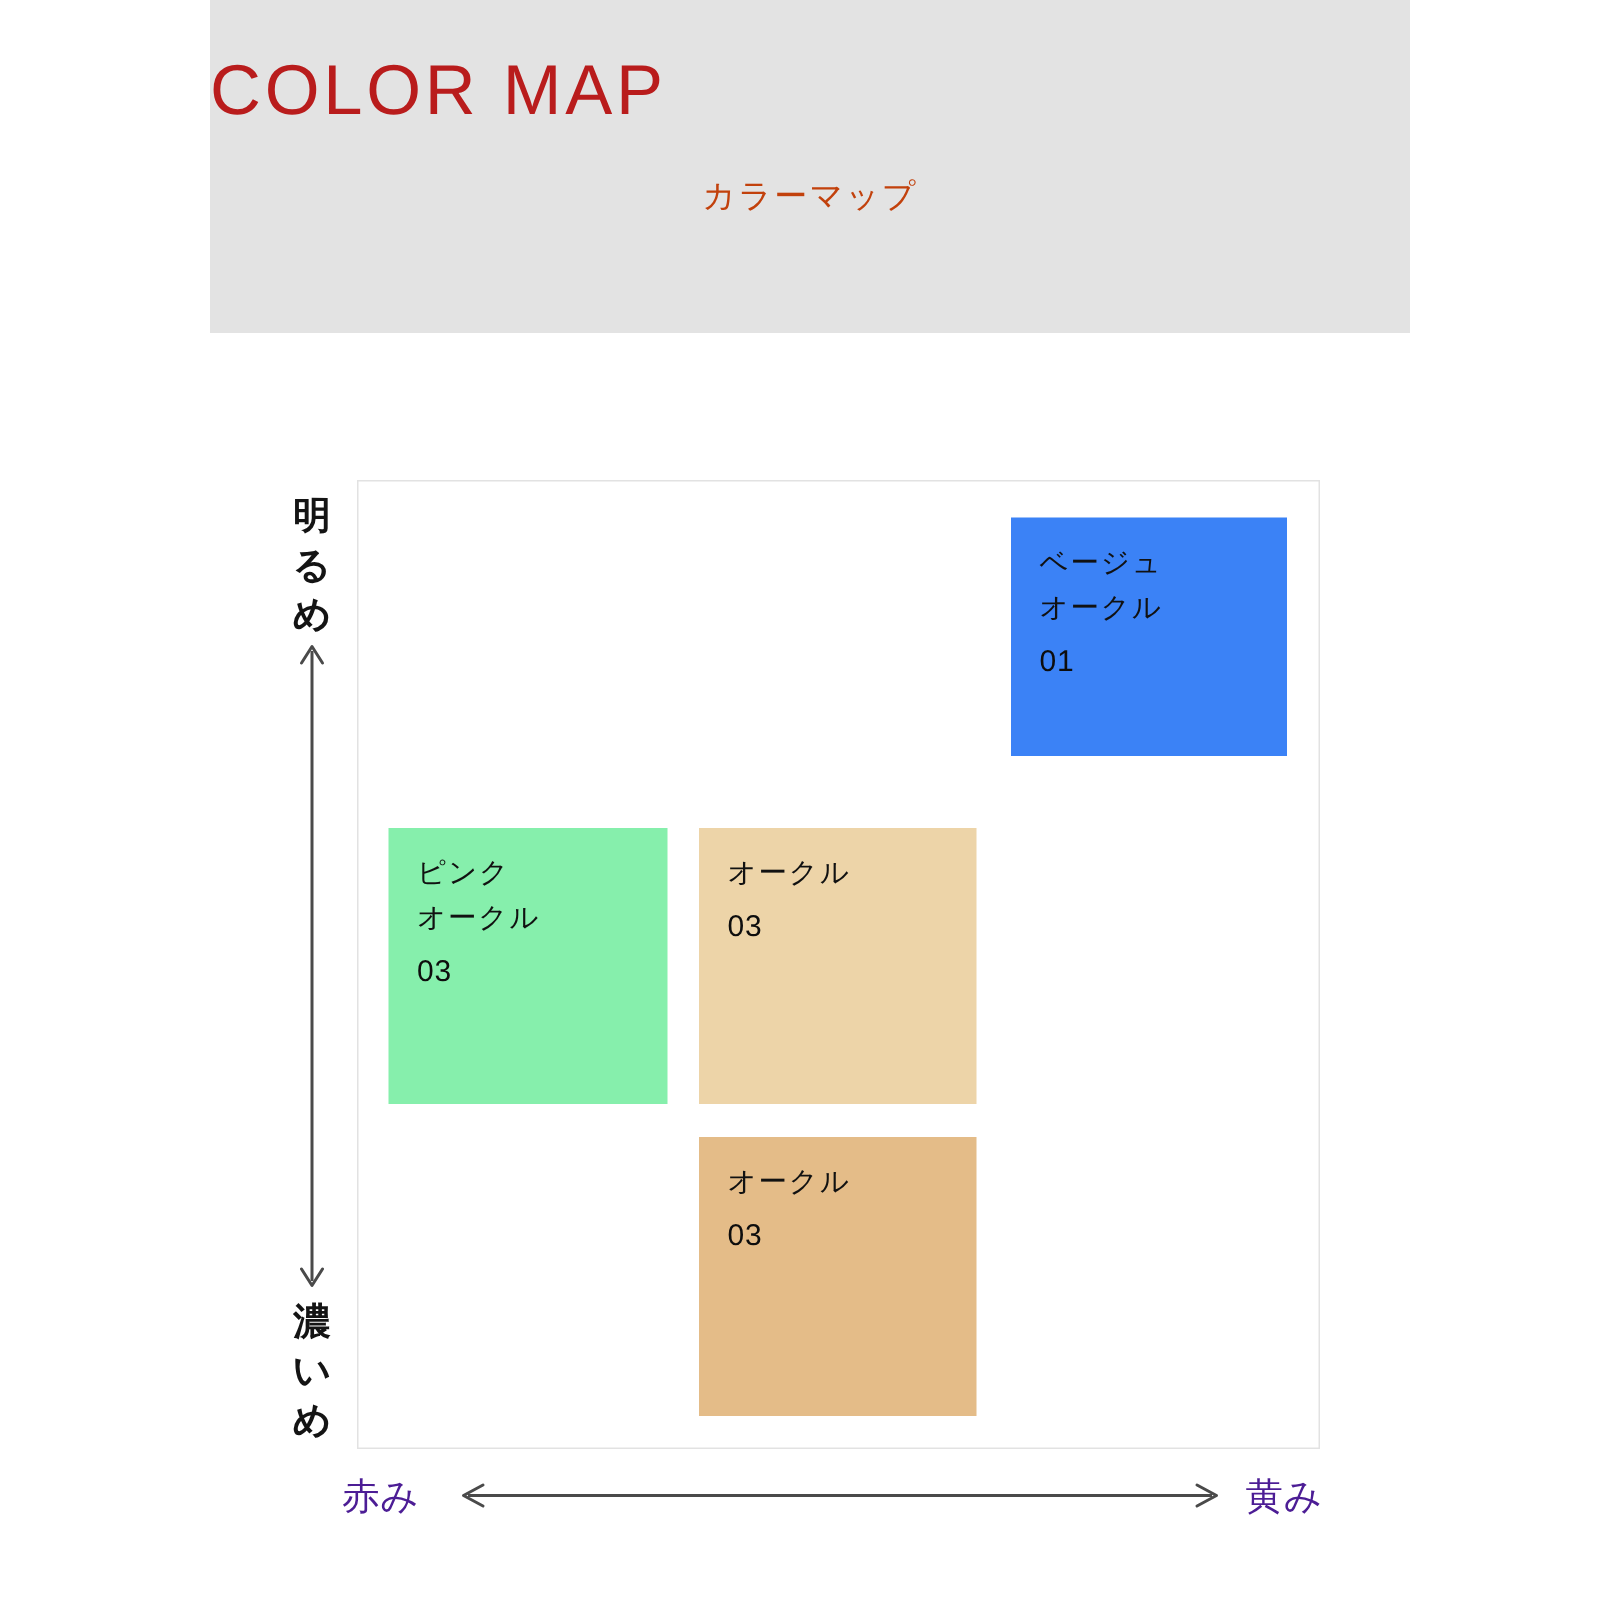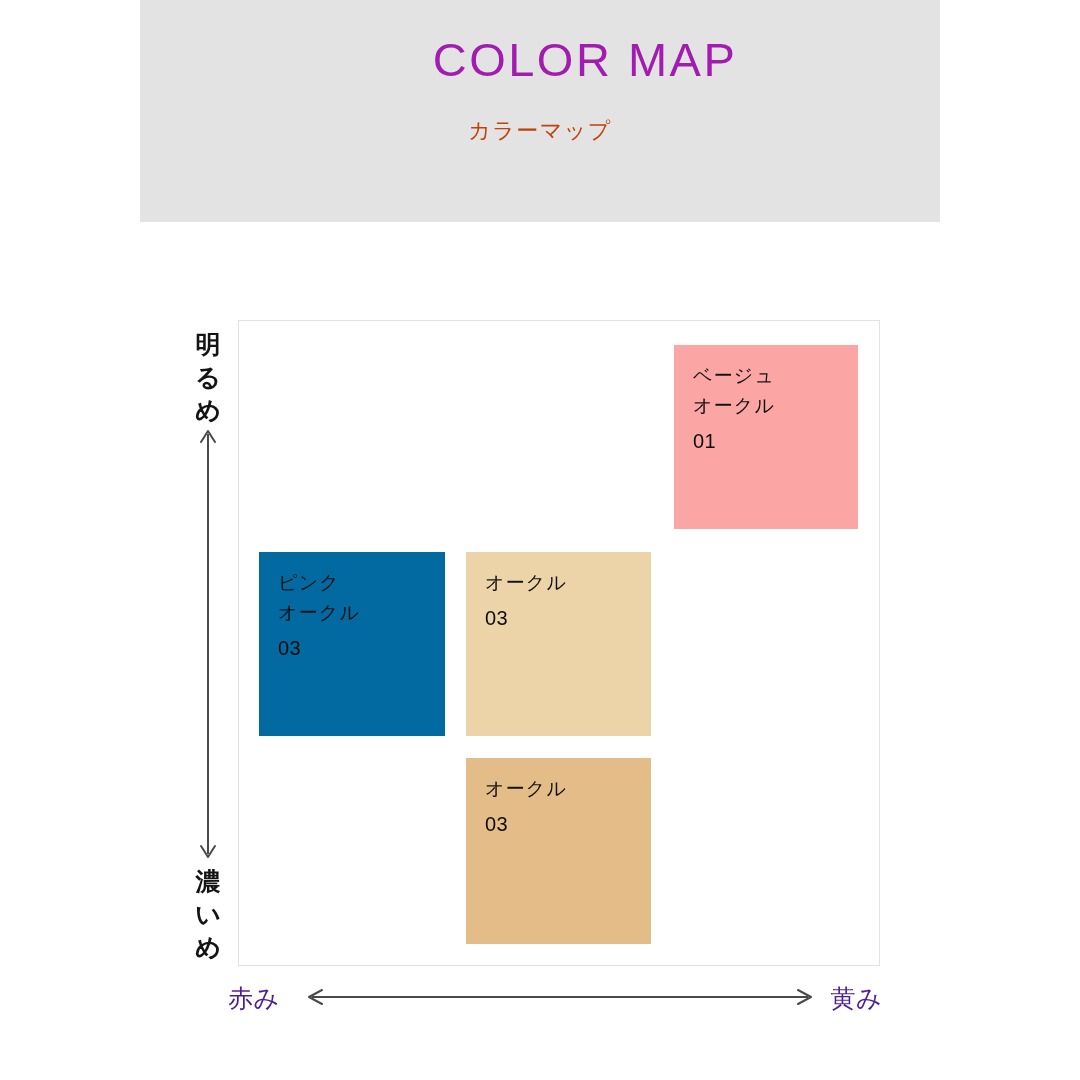--- a/index.html
+++ b/index.html
@@ -26,29 +26,28 @@
     width: 800px;
     height: 222px;
     background: #e3e3e3;
     box-sizing: border-box;
   }
   #header-title {
     position: absolute;
     left: 0;
     top: 32px;
     width: 100%;
-    text-align: center;
+    text-align: left;
     font-size: 47px;
     letter-spacing: 2.5px;
     font-weight: 400;
-    color: #a21caf;
+    color: #b91c1c;
     font-family: "Liberation Sans", "DejaVu Sans", sans-serif;
     line-height: 1.2;
     white-space: nowrap;
-    padding-left: 45px;
   }
   #header-subtitle {
     position: absolute;
     left: 0;
     top: 118px;
     width: 100%;
     text-align: center;
     font-size: 22px;
     letter-spacing: 1.5px;
     font-weight: 400;
@@ -166,28 +165,28 @@
 <body>
 
 <div id="header-band">
   <div id="header-title">COLOR MAP</div>
   <div id="header-subtitle">カラーマップ</div>
 </div>
 
 <div id="plot-frame"></div>
 
 <div id="swatch-layer">
-    <div class="swatch" style="left: 674px; top: 345px; width: 184px; height: 184px; background: #fca5a5;">
+    <div class="swatch" style="left: 674px; top: 345px; width: 184px; height: 159px; background: #3b82f6;">
       <div class="swatch-label">
         <span class="swatch-name-line">ベージュ</span>
         <span class="swatch-name-line">オークル</span>
         <span class="swatch-number">01</span>
       </div>
     </div>
-    <div class="swatch" style="left: 259px; top: 552px; width: 186px; height: 184px; background: #0369a1; text-decoration: underline;">
+    <div class="swatch" style="left: 259px; top: 552px; width: 186px; height: 184px; background: #86efac; text-decoration: underline;">
       <div class="swatch-label">
         <span class="swatch-name-line">ピンク</span>
         <span class="swatch-name-line">オークル</span>
         <span class="swatch-number">03</span>
       </div>
     </div>
     <div class="swatch" style="left: 466px; top: 552px; width: 185px; height: 184px; background: rgb(237, 212, 168);">
       <div class="swatch-label">
         <span class="swatch-name-line">オークル</span>
         <span class="swatch-number">03</span>

